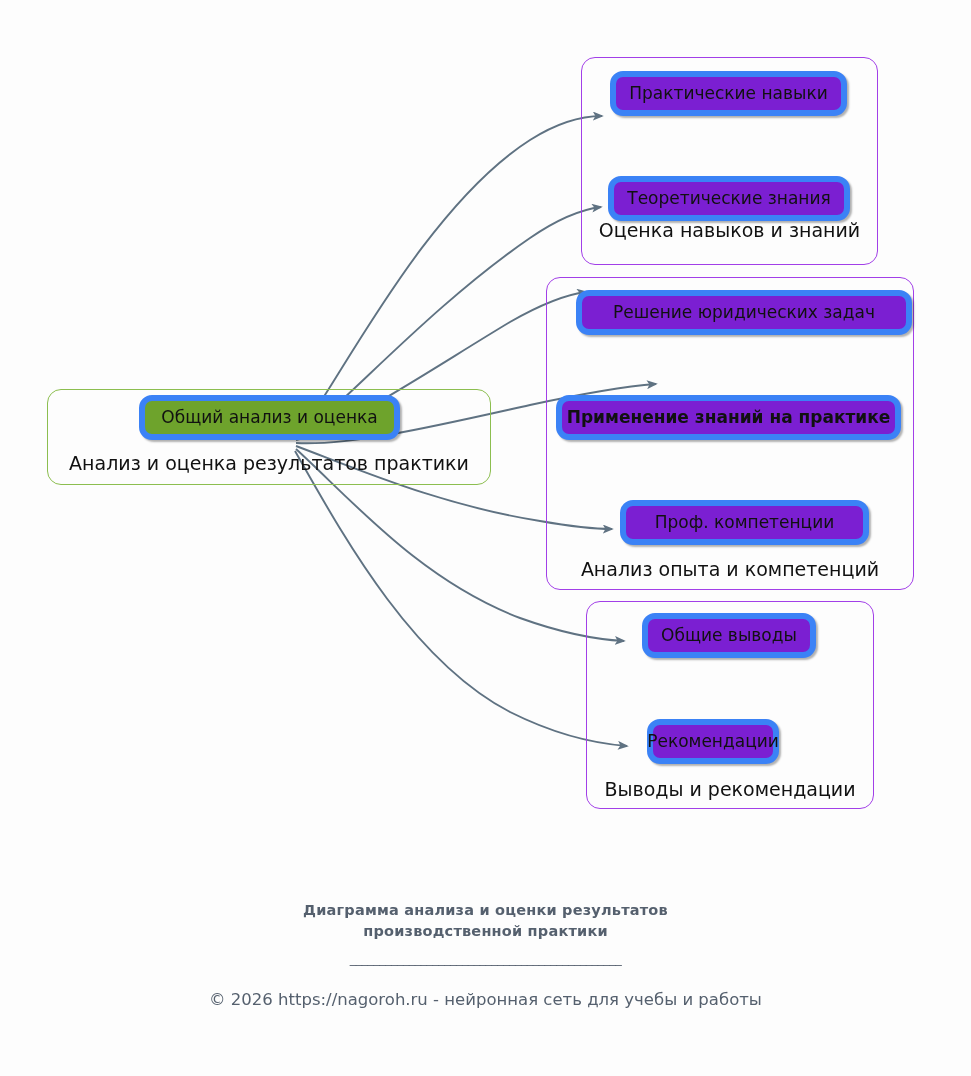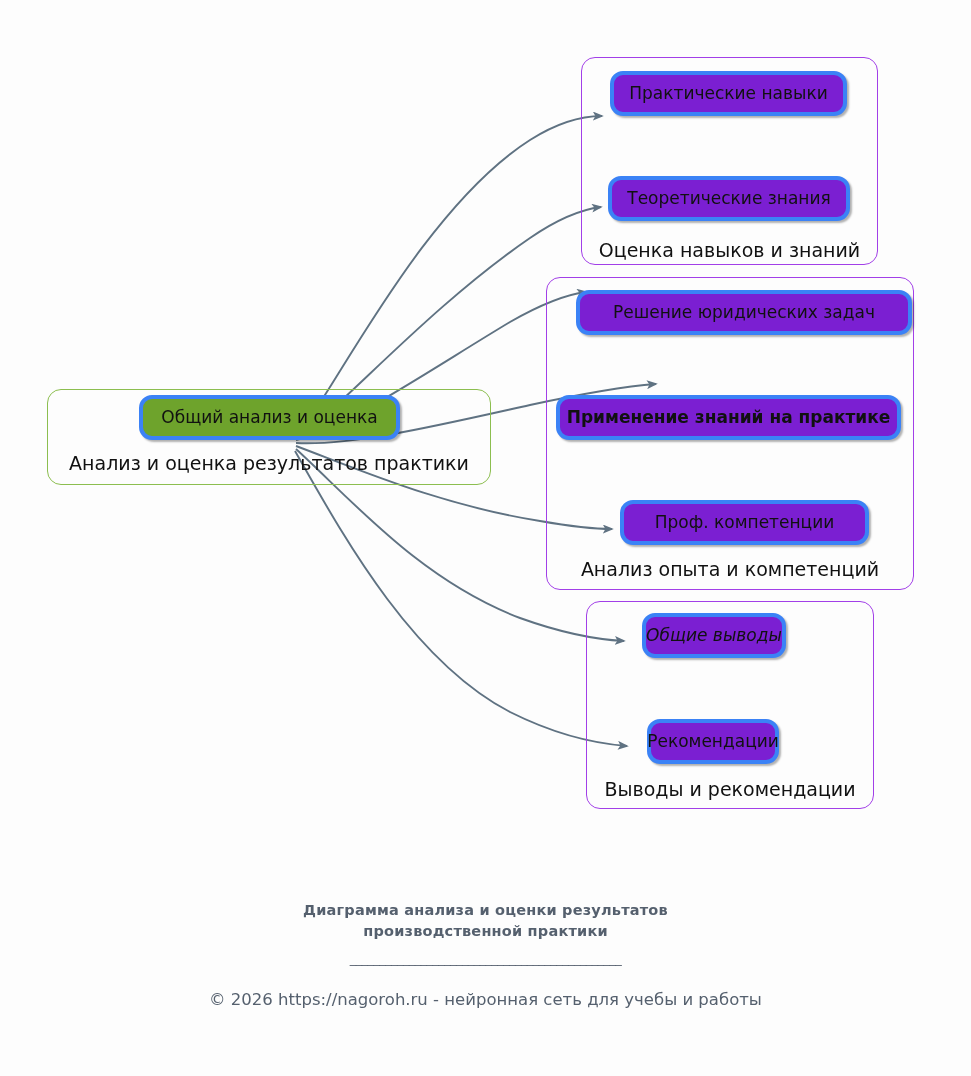--- a/index.html
+++ b/index.html
@@ -50,21 +50,21 @@
     color: #111111;
     font-size: 19px;
     line-height: 24px;
     white-space: nowrap;
   }
 
   
   .node {
     position: absolute;
     box-sizing: border-box;
-    border: 4px solid #3b82f6;
+    border: 6px solid #3b82f6;
     border-radius: 13px;
     display: flex;
     align-items: center;
     justify-content: center;
     color: #111111;
     font-size: 17px;
     line-height: 1;
     white-space: nowrap;
     box-shadow: 2px 2px 2px rgba(0,0,0,0.30);
   }
@@ -125,21 +125,21 @@
   </svg>
 
   <div class="cluster" style="left:47px; top:389px; width:444px; height:96px; border:1.8px solid #8cbe4f;text-decoration:underline;">
     <div class="cluster-label" style="bottom:9px;">Анализ и оценка результатов практики</div>
   </div>
   <div class="node green" style="left:139px; top:395px; width:261px; height:45px;">
     <span>Общий анализ и оценка</span>
   </div>
 
   <div class="cluster" style="left:581px; top:57px; width:297px; height:208px; border:1.8px solid #a23fe8;">
-    <div class="cluster-label" style="bottom:2px;">Оценка навыков и знаний</div>
+    <div class="cluster-label" style="bottom:22px;">Оценка навыков и знаний</div>
   </div>
   <div class="node purple" style="left:610px; top:71px; width:237px; height:45px;">
     <span>Практические навыки</span>
   </div>
   <div class="node purple" style="left:608px; top:176px; width:242px; height:45px;">
     <span>Теоретические знания</span>
   </div>
 
   <div class="cluster" style="left:546px; top:277px; width:368px; height:313px; border:1.8px solid #a23fe8;">
     <div class="cluster-label" style="bottom:8px;">Анализ опыта и компетенций</div>
@@ -150,21 +150,21 @@
   <div class="node purple" style="left:556px; top:395px; width:345px; height:45px;font-weight:bold;">
     <span>Применение знаний на практике</span>
   </div>
   <div class="node purple" style="left:620px; top:500px; width:249px; height:45px;">
     <span>Проф. компетенции</span>
   </div>
 
   <div class="cluster" style="left:586px; top:601px; width:288px; height:208px; border:1.8px solid #a23fe8;">
     <div class="cluster-label" style="bottom:7px;">Выводы и рекомендации</div>
   </div>
-  <div class="node purple" style="left:642px; top:613px; width:144px; height:45px;font-style:italic;">
+  <div class="node purple" style="left:642px; top:613px; width:174px; height:45px;">
     <span>Общие выводы</span>
   </div>
   <div class="node purple" style="left:647px; top:719px; width:132px; height:45px;">
     <span>Рекомендации</span>
   </div>
 
   <div id="footer">
     <div class="footer-title">
       <div>Диаграмма анализа и оценки результатов</div>
       <div>производственной практики</div>

